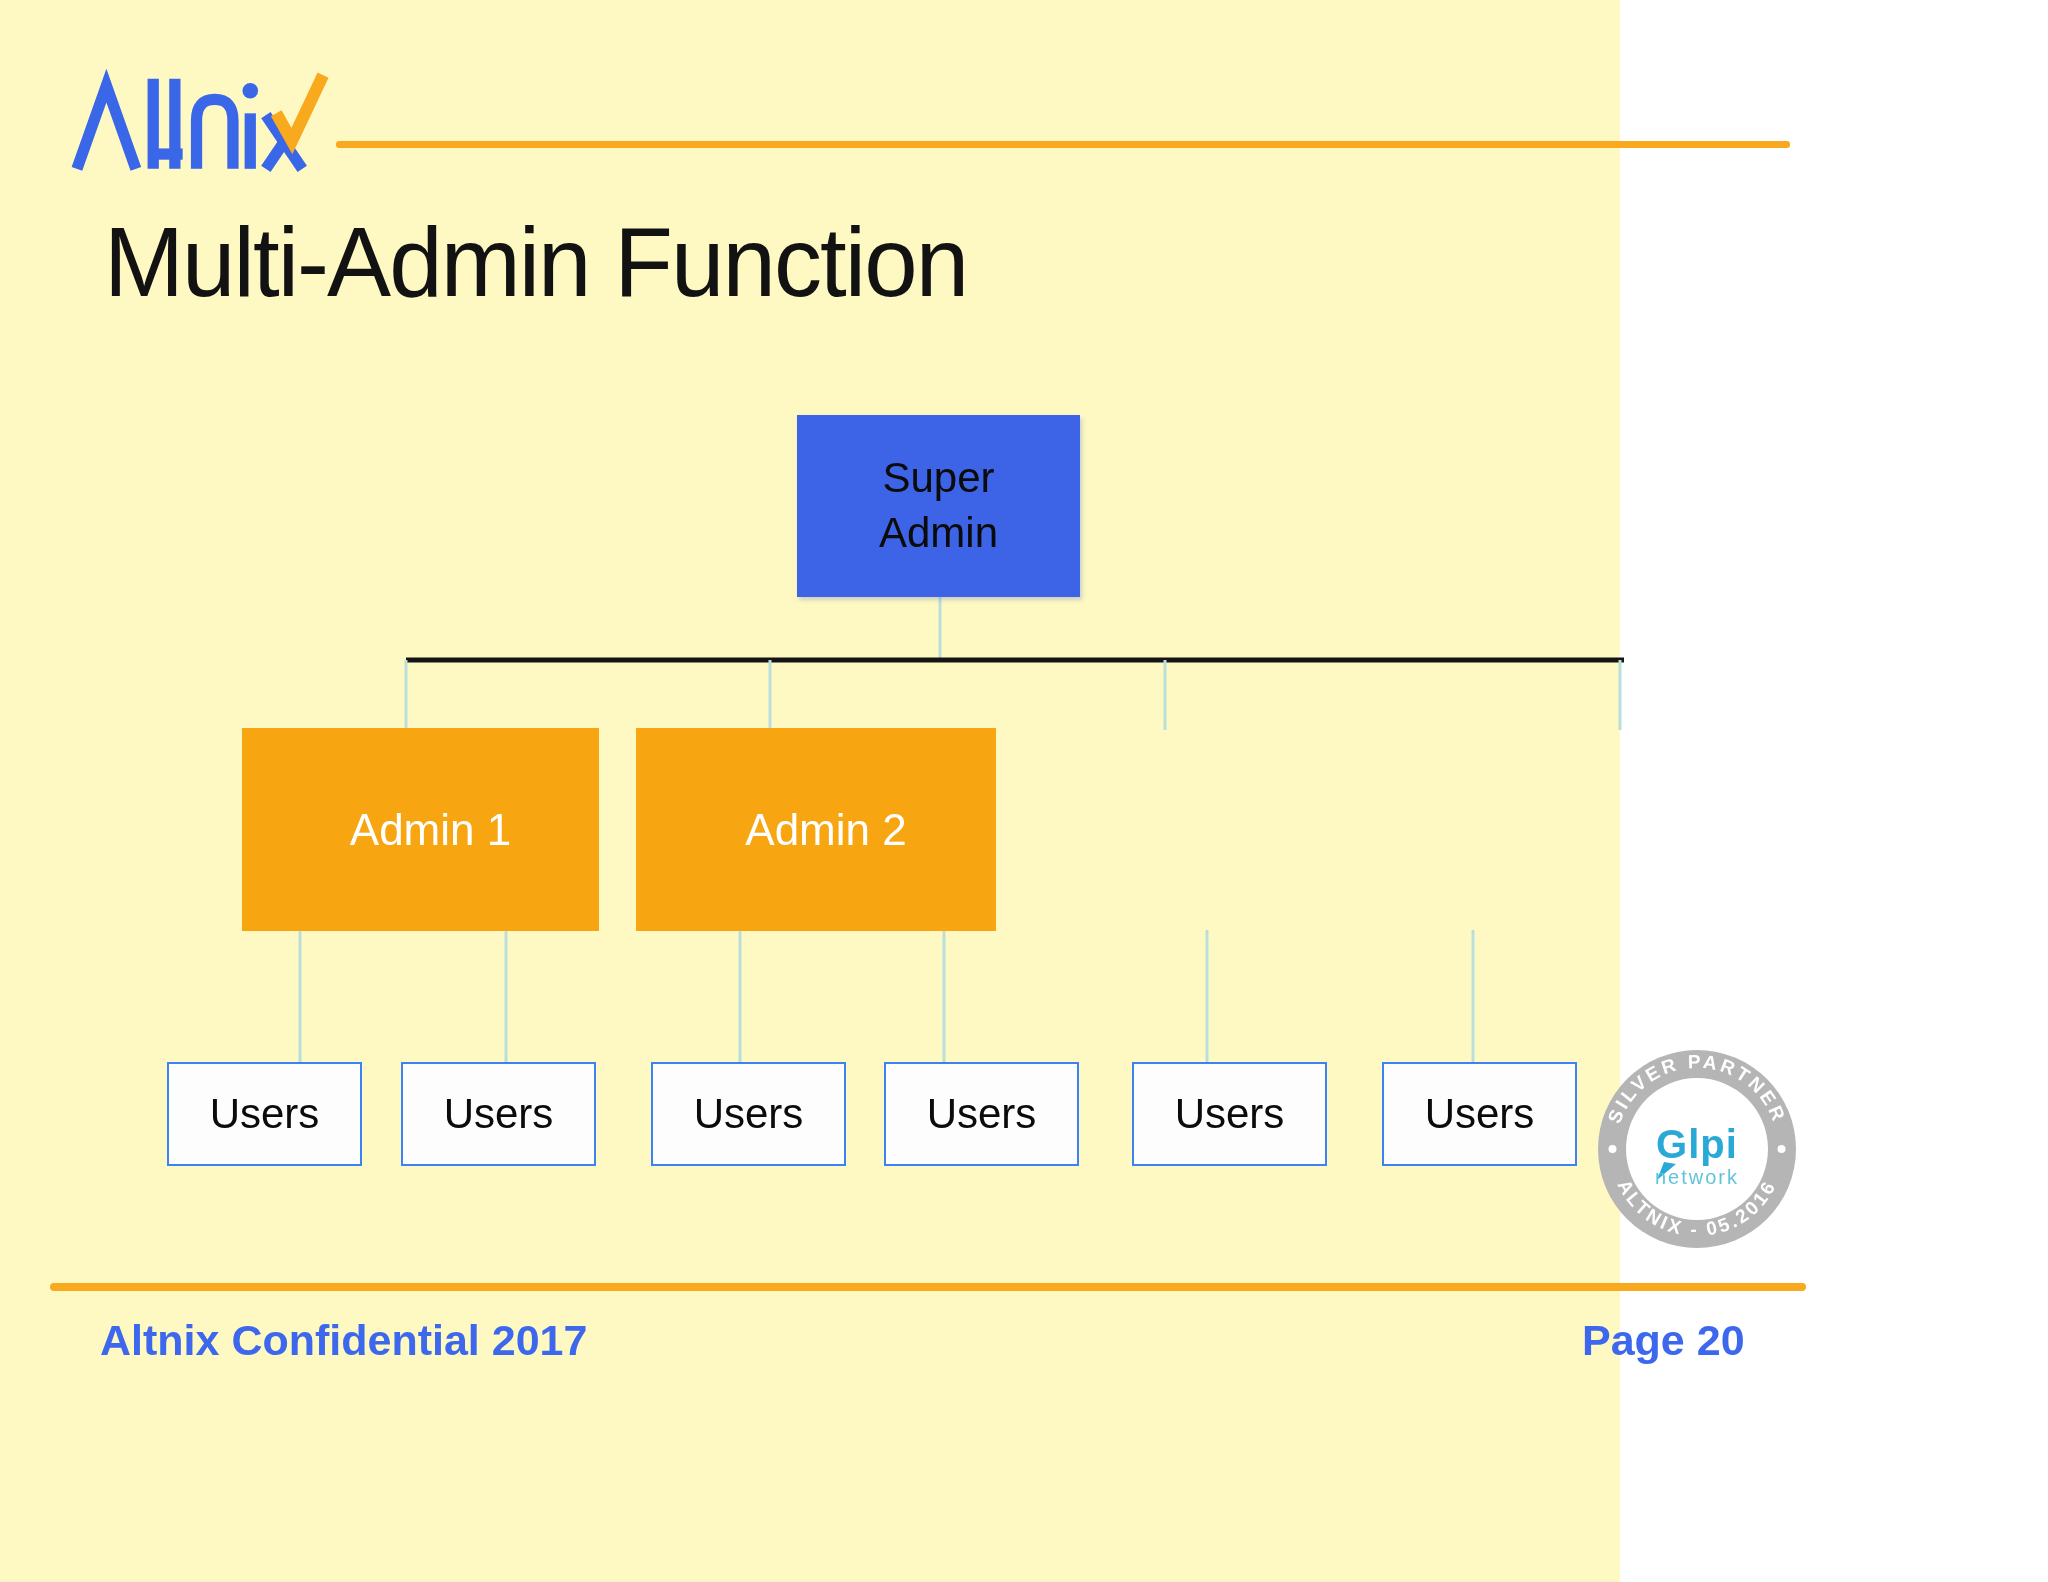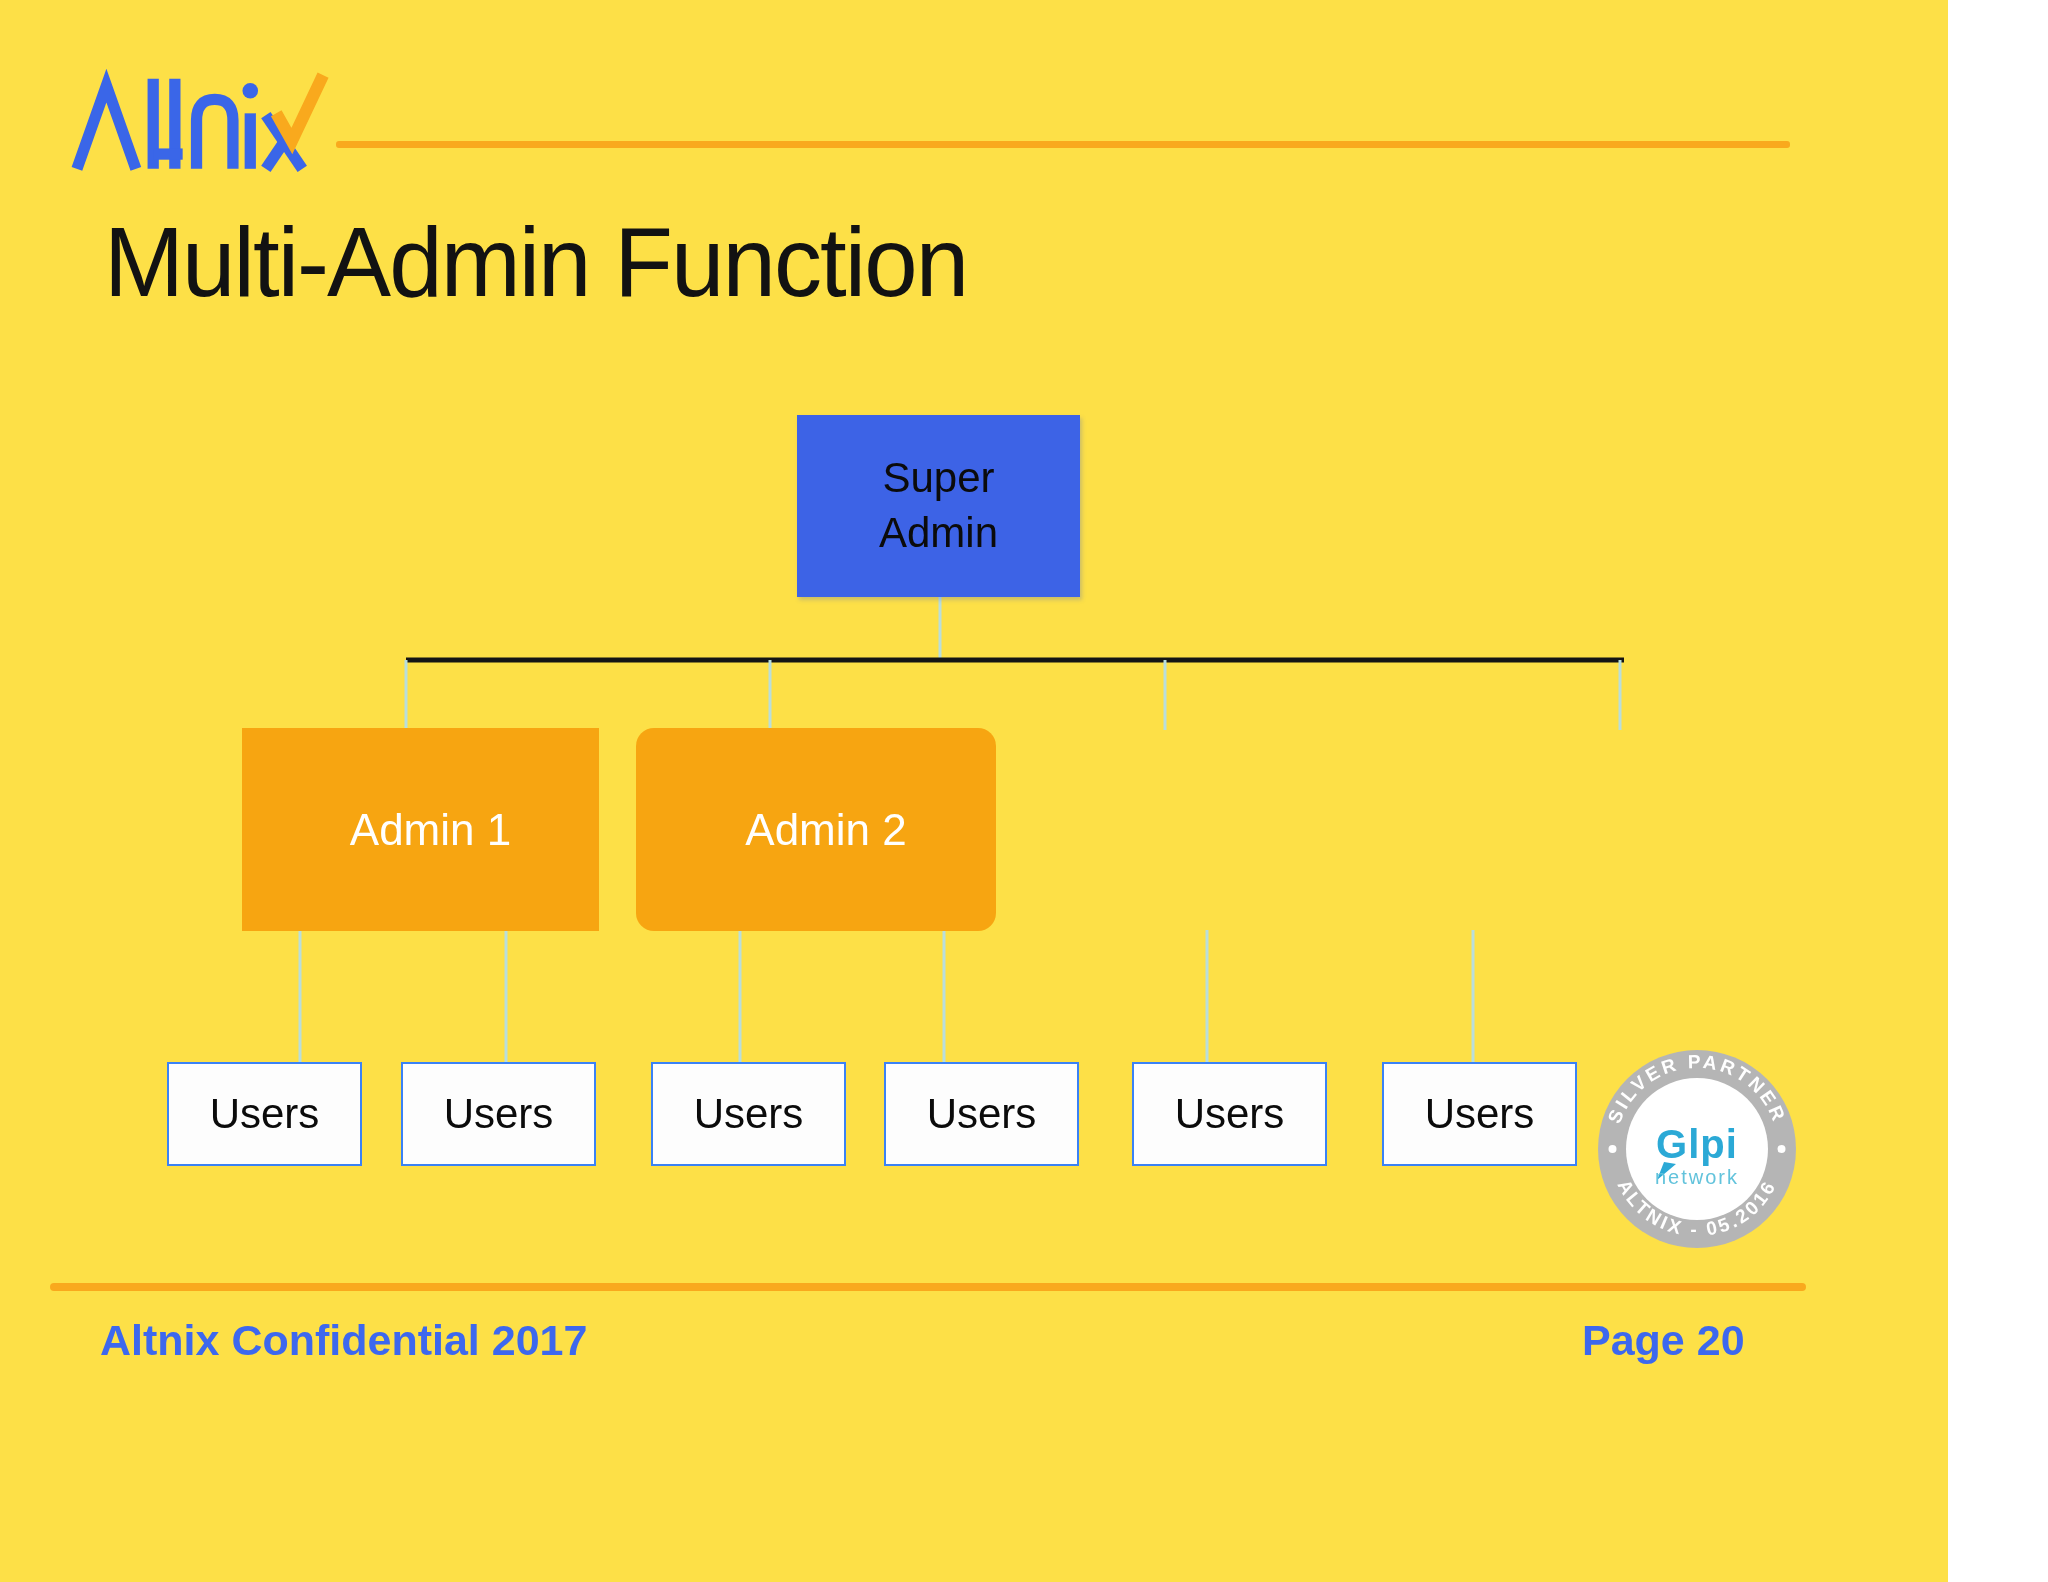--- a/index.html
+++ b/index.html
@@ -1,18 +1,18 @@
 <!DOCTYPE html>
 <html><head>
 <meta charset="utf-8">
 <style>
   html, body { margin: 0; padding: 0; background: #ffffff; }
   body { width: 2048px; height: 1582px; overflow: hidden;
          font-family: "Liberation Sans", sans-serif; }
-  .slide { position: relative; width: 1948px; height: 1582px; background: #fde047; }
+  .slide { position: relative; width: 1620px; height: 1582px; background: #fef9c3; }
 
   
   .logo { position: absolute; left: 70px; top: 66px; width: 260px; height: 112px; }
   .sr-only { position: absolute; width: 1px; height: 1px; overflow: hidden;
              clip: rect(0 0 0 0); white-space: nowrap; }
   .top-rule { position: absolute; left: 336px; top: 141px; width: 1454px; height: 7px;
               background: #F9A91D; border-radius: 3px; }
   .title { position: absolute; left: 104px; top: 205px; font-size: 99px; color: #121212;
            letter-spacing: -2px; transform: scaleX(.97); transform-origin: left top;
            white-space: nowrap; }
@@ -23,21 +23,21 @@
   .connectors line.black { stroke: #141414; stroke-width: 5; }
 
   
   .box { position: absolute; display: flex; align-items: center; justify-content: center;
          text-align: center; z-index: 1; }
   .box-root { left: 797px; top: 415px; width: 283px; height: 182px; background: #3D63E6;
               color: #0b0b0b; font-size: 42px; line-height: 1.3; white-space: pre-line;
               box-shadow: 2px 3px 4px rgba(60,90,200,.25); }
   .box-admin { top: 728px; height: 203px; background: #F7A511; color: #ffffff; font-size: 44px; padding-left: 20px; }
   .admin-1 { left: 242px;  width: 337px; }
-  .admin-2 { left: 636px;  width: 340px; border-radius: 18px; }
+  .admin-2 { left: 636px;  width: 340px; }
   .admin-3 { left: 1032px; width: 338px; }
   .admin-4 { left: 1429px; width: 337px; }
   .box-user { top: 1062px; width: 195px; height: 104px; background: #fdfdfd;
               border: 2px solid #3b82f6; box-sizing: border-box; color: #0b0b0b;
               font-size: 42px; }
   .user-1 { left: 167px; }  .user-2 { left: 401px; }  .user-3 { left: 651px; }
   .user-4 { left: 884px; }  .user-5 { left: 1132px; } .user-6 { left: 1382px; }
 
   
   .badge { position: absolute; left: 1594px; top: 1046px; width: 206px; height: 206px; z-index: 2; }

